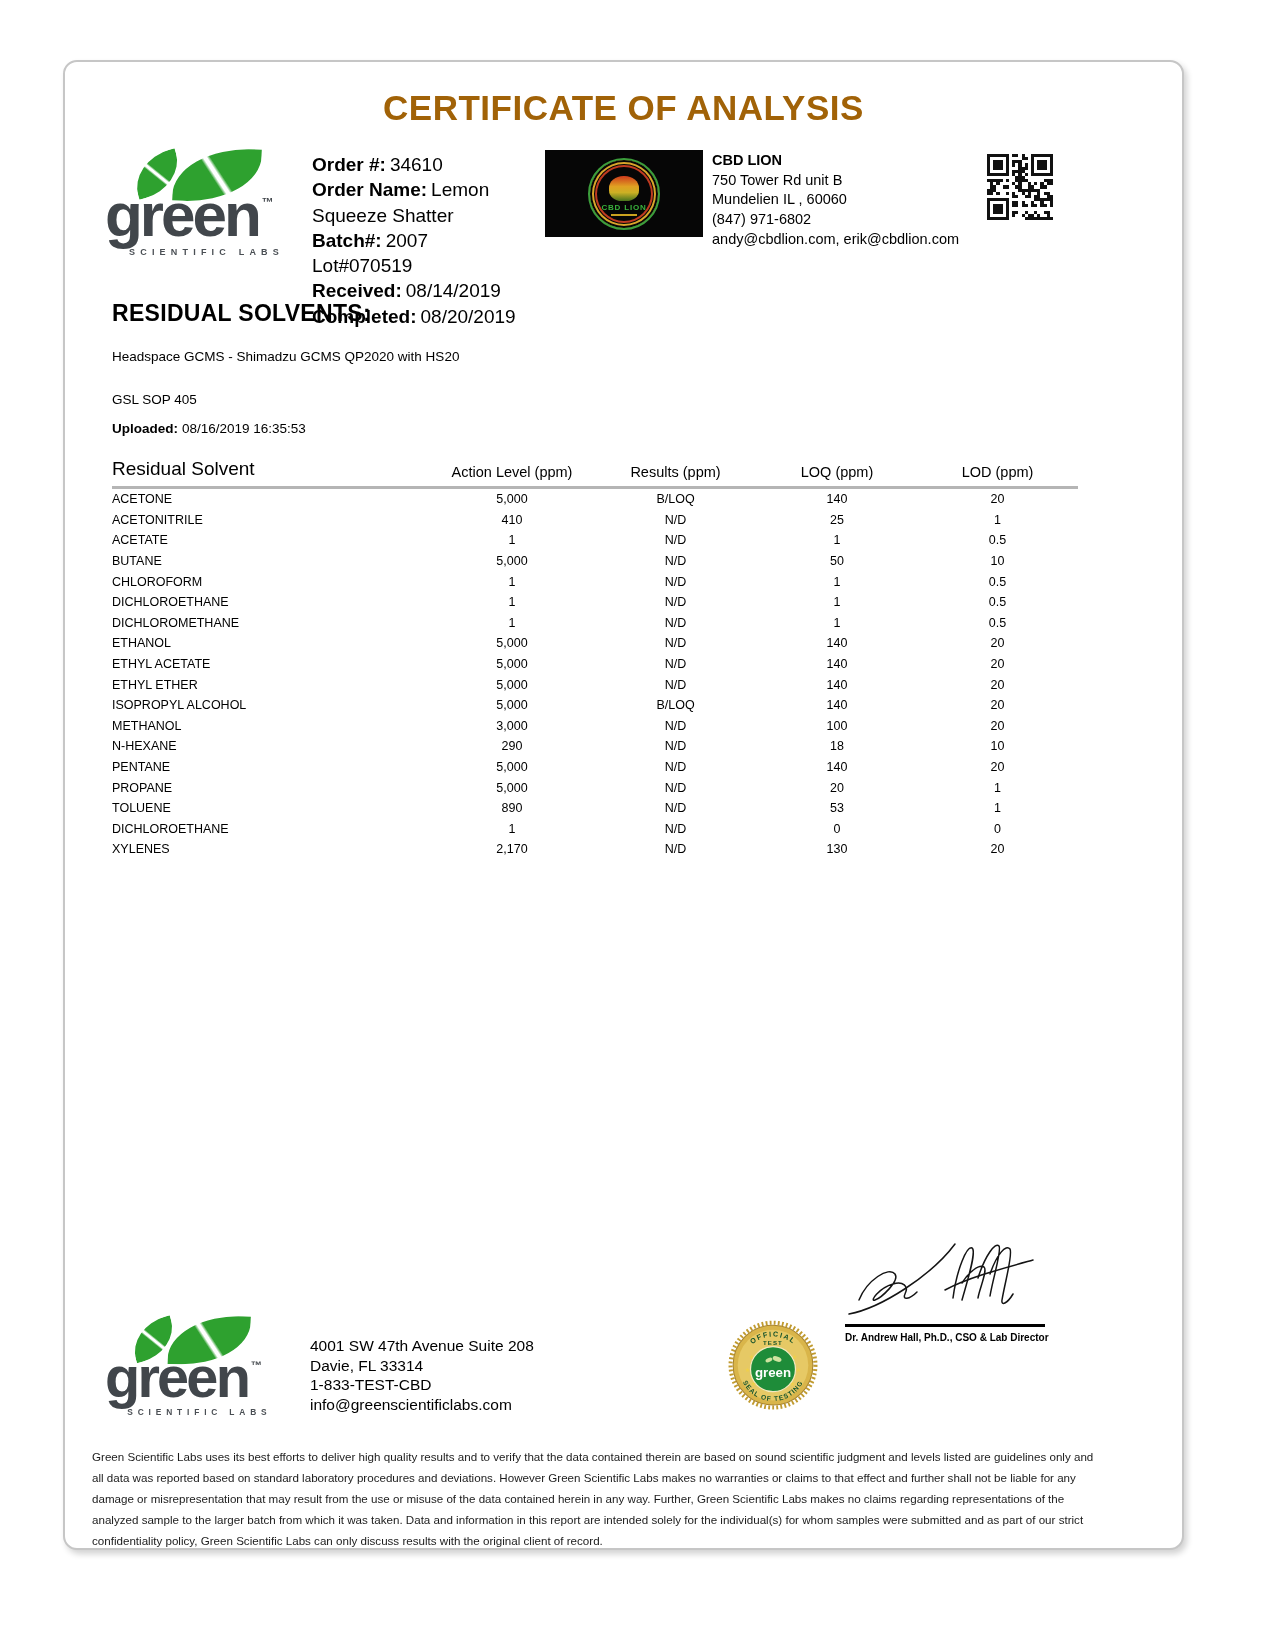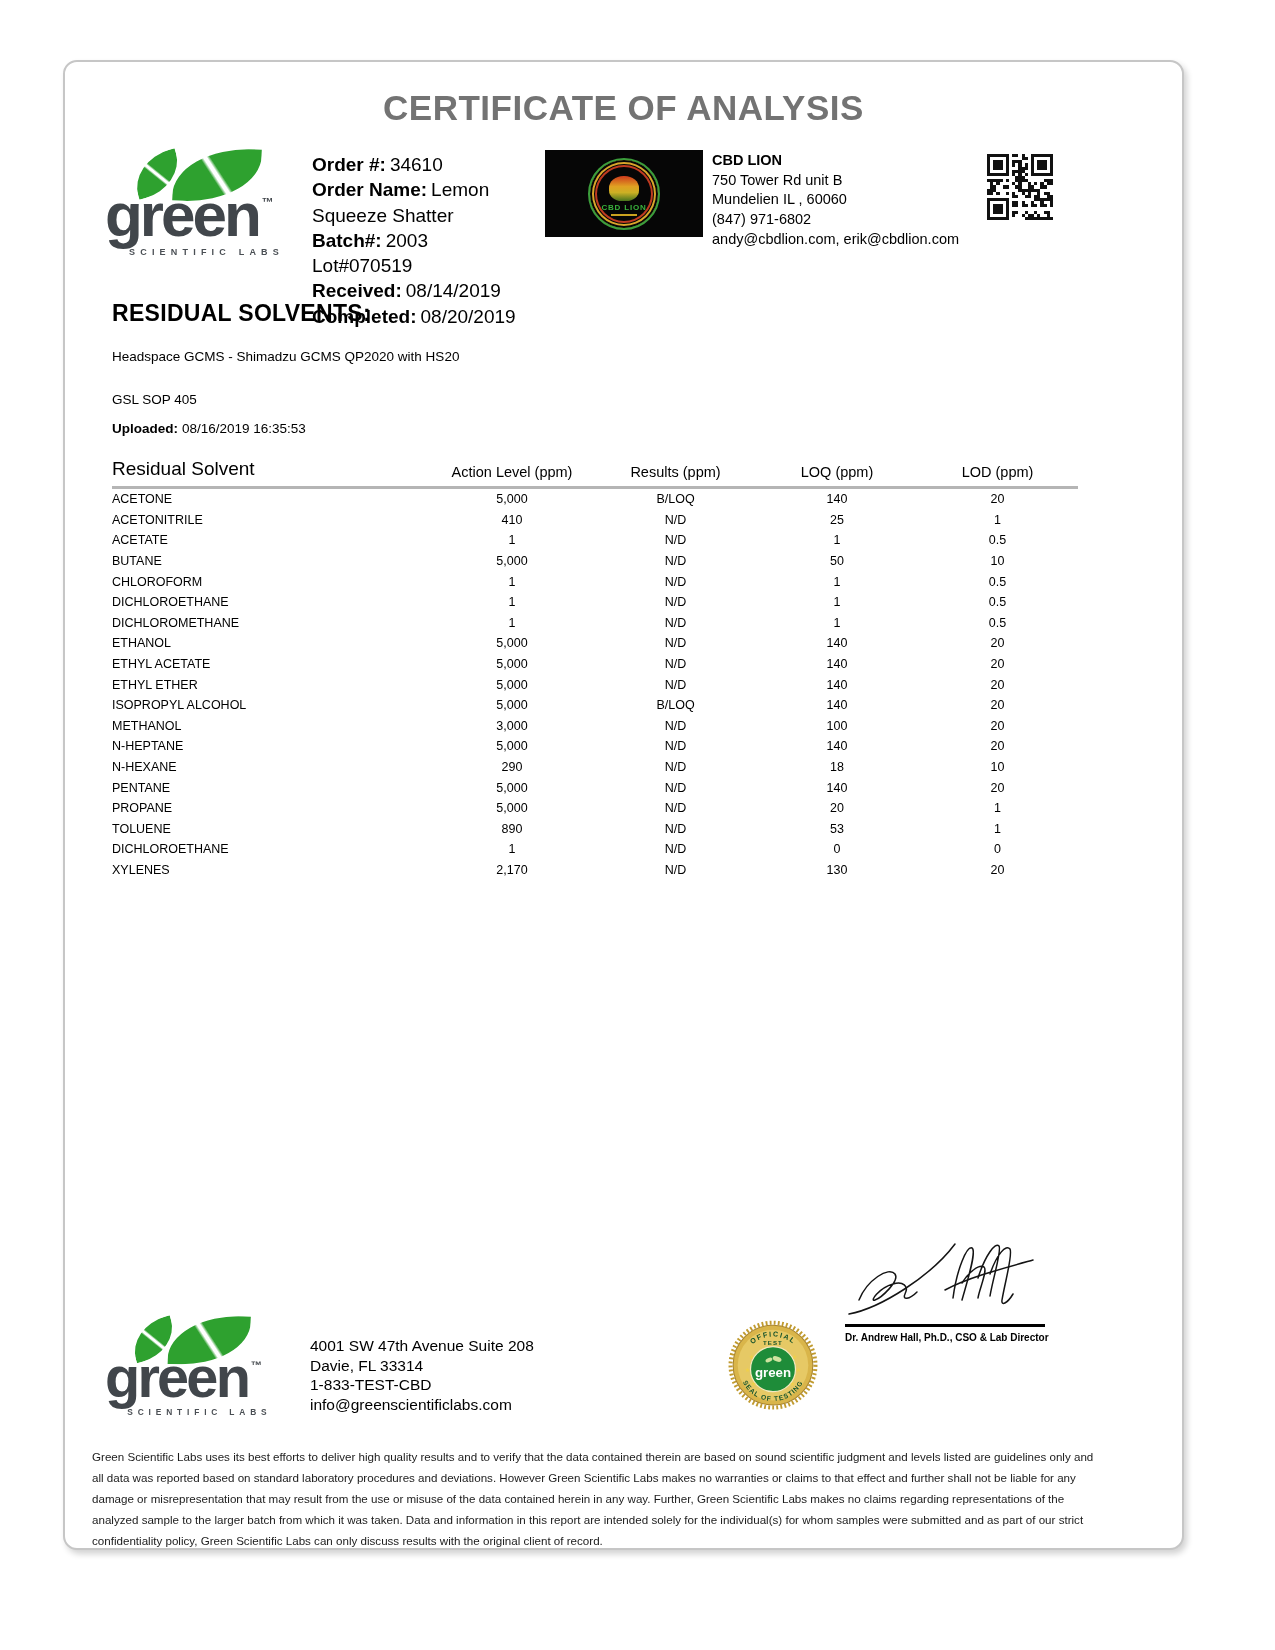--- a/index.html
+++ b/index.html
@@ -4,21 +4,21 @@
 <style>
   * { margin:0; padding:0; box-sizing:border-box; }
   html,body { background:#fff; font-family:"Liberation Sans", sans-serif; color:#000; }
   .page { position:relative; width:1275px; height:1650px; background:#fff; overflow:hidden; }
 
   .card { position:absolute; left:63px; top:60px; width:1121px; height:1490px;
           background:#fff; border:2px solid #c6c6c6; border-radius:14px;
           box-shadow:3px 4px 6px rgba(0,0,0,.18); }
 
   .title { position:absolute; top:26px; left:0; width:100%; text-align:center;
-           font-size:35px; font-weight:bold; color:#737373; letter-spacing:.5px; }
+           font-size:35px; font-weight:bold; color:#a16207; letter-spacing:.5px; }
 
   
   .gsl-logo { position:absolute; width:205px; height:112px; }
   .leaf { position:absolute; background:#2ea12f; border-radius:90% 0 88% 0;
           background-image:linear-gradient(55deg, transparent 45%, #fff 48%, #fff 51%, transparent 54%); }
   .gsl-leaf-l { left:28px; top:4px;  width:48px; height:40px; transform:rotate(-16deg); }
   .gsl-leaf-r { left:68px; top:-2px; width:88px; height:54px; transform:rotate(2deg); }
   .gsl-word { position:absolute; left:0; top:34px; font-size:62px; line-height:1;
               font-weight:bold; color:#41464b; letter-spacing:-3px; }
   .gsl-tm { font-size:12px; letter-spacing:0; vertical-align:30px; margin-left:3px; }
@@ -87,21 +87,21 @@
     <div class="gsl-logo logo-header">
       <div class="leaf gsl-leaf-l"></div>
       <div class="leaf gsl-leaf-r"></div>
       <div class="gsl-word"><span>green</span><span class="gsl-tm">™</span></div>
       <div class="gsl-tagline">SCIENTIFIC LABS</div>
     </div>
 
     <div class="order-block">
       <div><b>Order #:</b><span>34610</span></div>
       <div><b>Order Name:</b><span>Lemon Squeeze Shatter</span></div>
-      <div><b>Batch#:</b><span>2003 Lot#070519</span></div>
+      <div><b>Batch#:</b><span>2007 Lot#070519</span></div>
       <div><b>Received:</b><span>08/14/2019</span></div>
       <div><b>Completed:</b><span>08/20/2019</span></div>
     </div>
 
     <div class="cbd-logo">
       <div class="cbd-circle">
         <div class="lion"></div>
         <div class="cbd-text">CBD LION</div>
         <div class="cbd-sub"></div>
       </div>
@@ -446,27 +446,20 @@
             <td>20</td>
           </tr>
           <tr>
             <td>METHANOL</td>
             <td>3,000</td>
             <td>N/D</td>
             <td>100</td>
             <td>20</td>
           </tr>
           <tr>
-            <td>N-HEPTANE</td>
-            <td>5,000</td>
-            <td>N/D</td>
-            <td>140</td>
-            <td>20</td>
-          </tr>
-          <tr>
             <td>N-HEXANE</td>
             <td>290</td>
             <td>N/D</td>
             <td>18</td>
             <td>10</td>
           </tr>
           <tr>
             <td>PENTANE</td>
             <td>5,000</td>
             <td>N/D</td>

